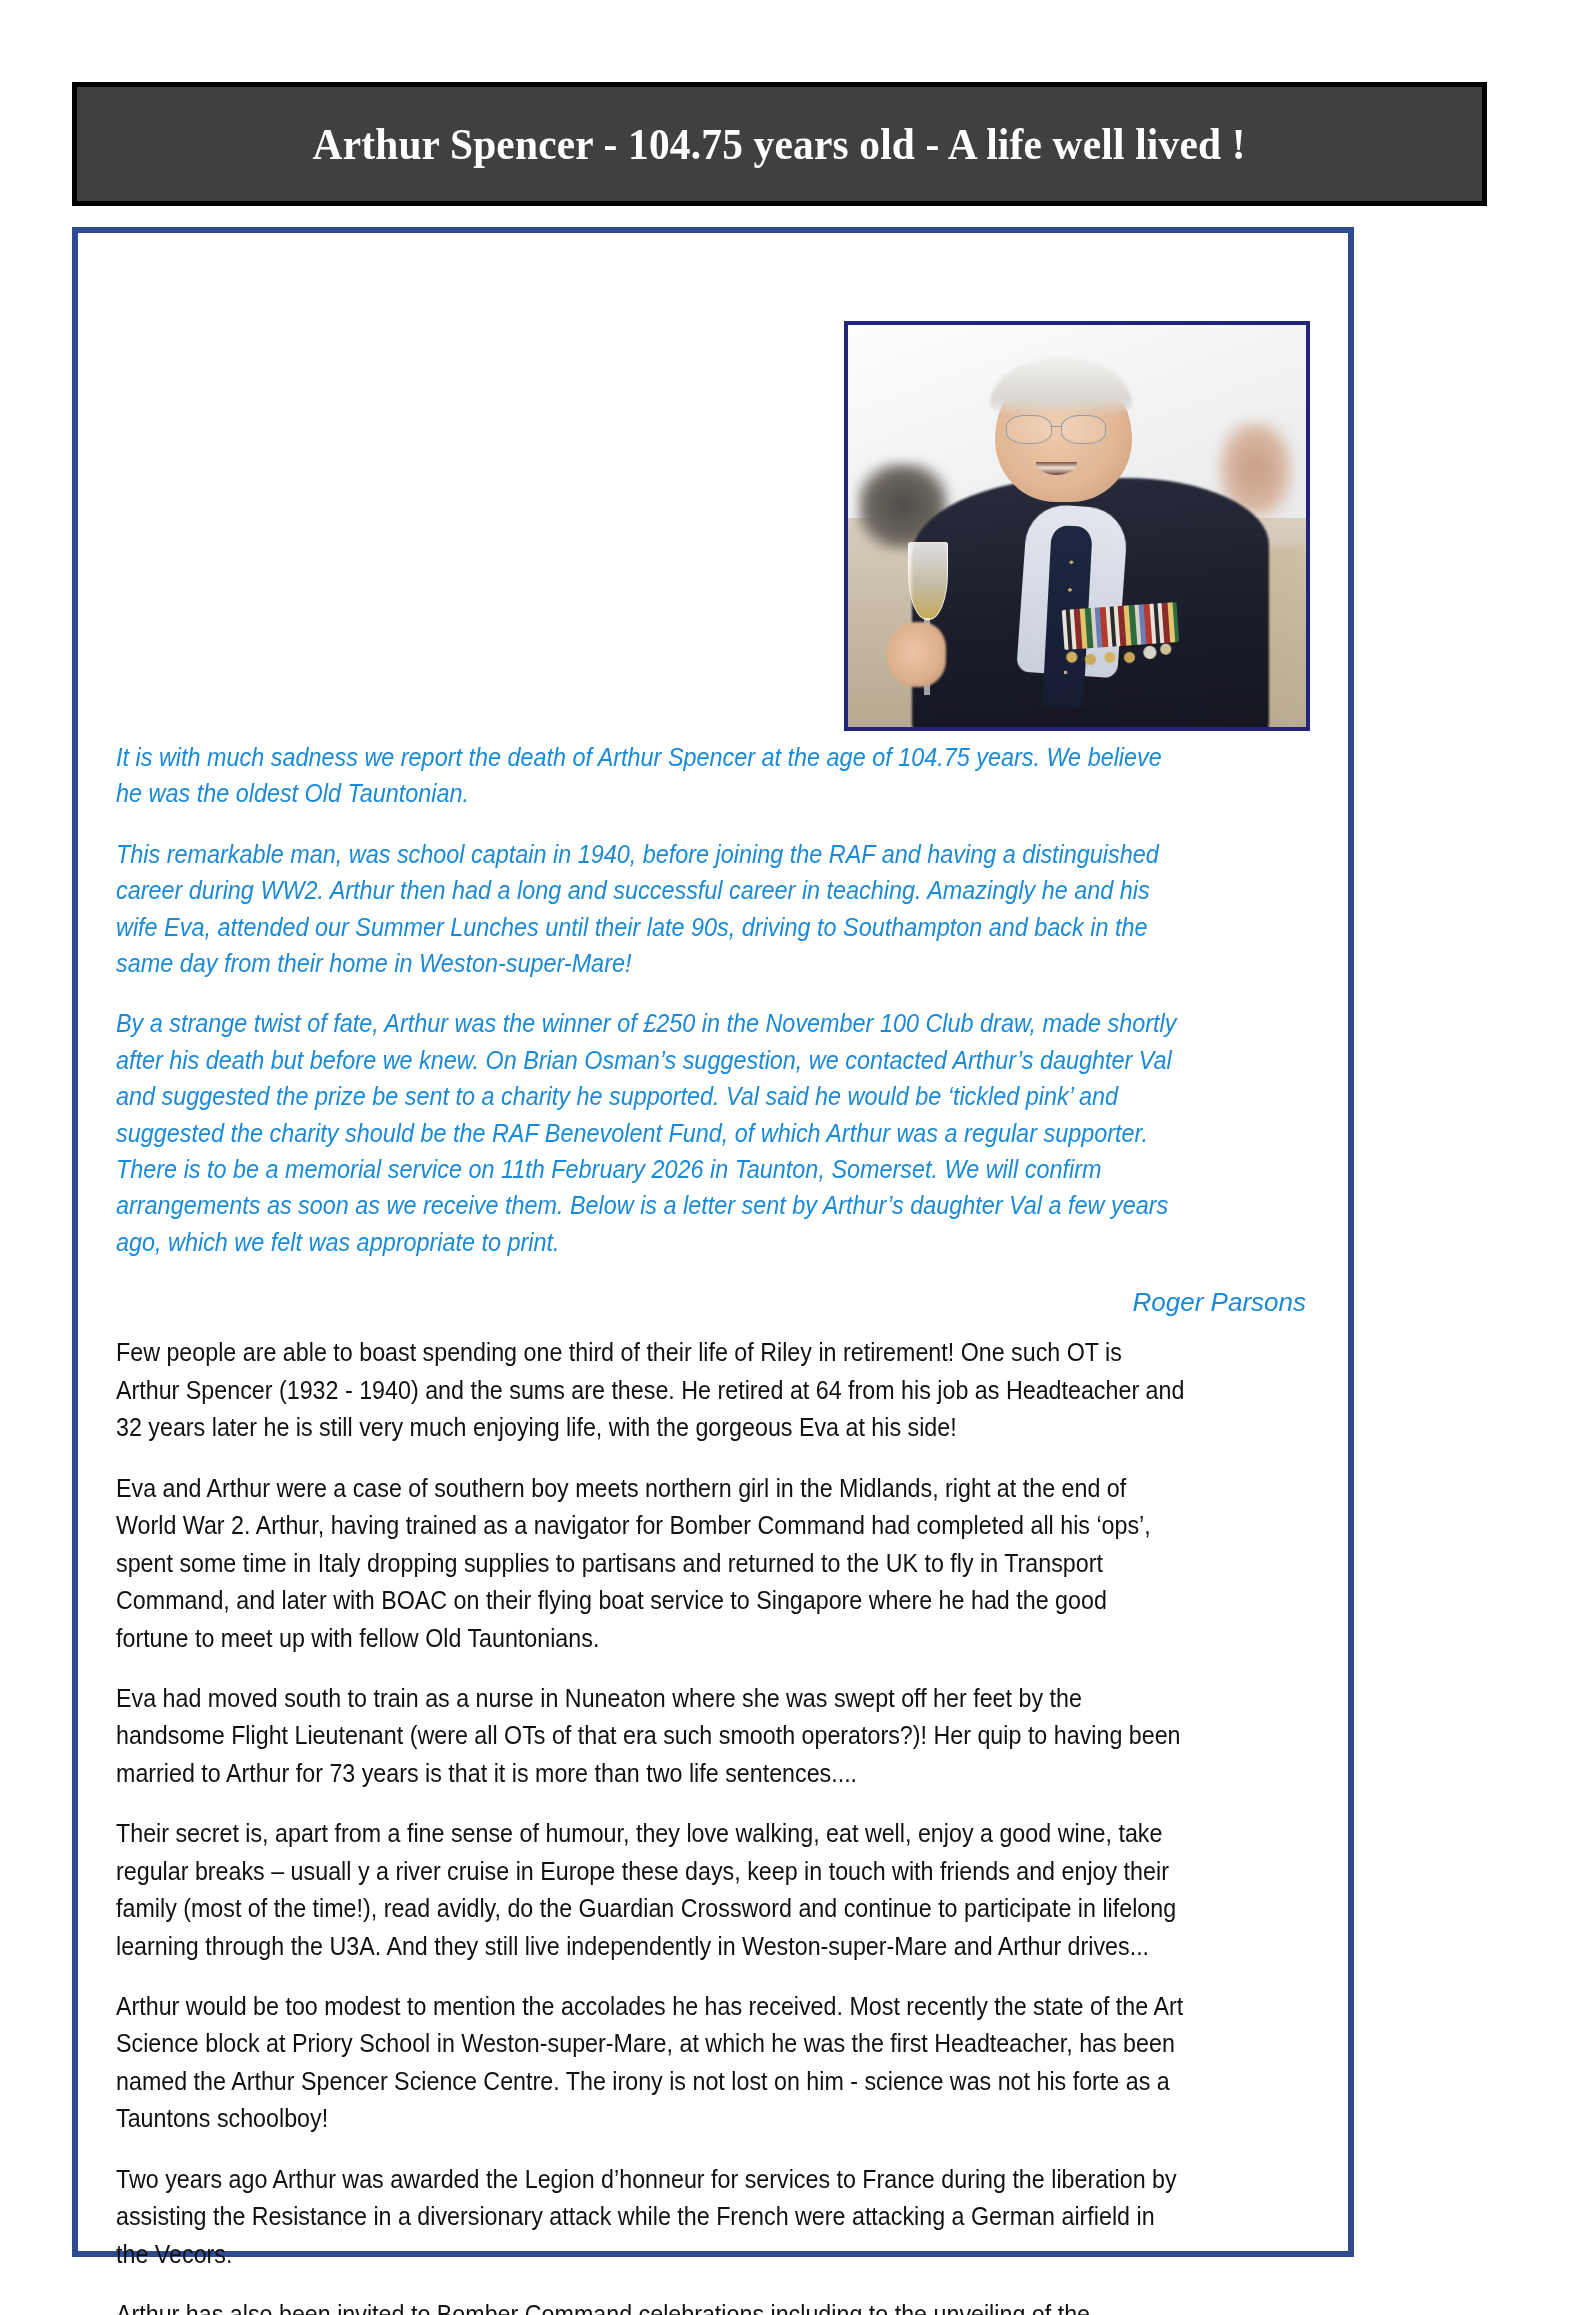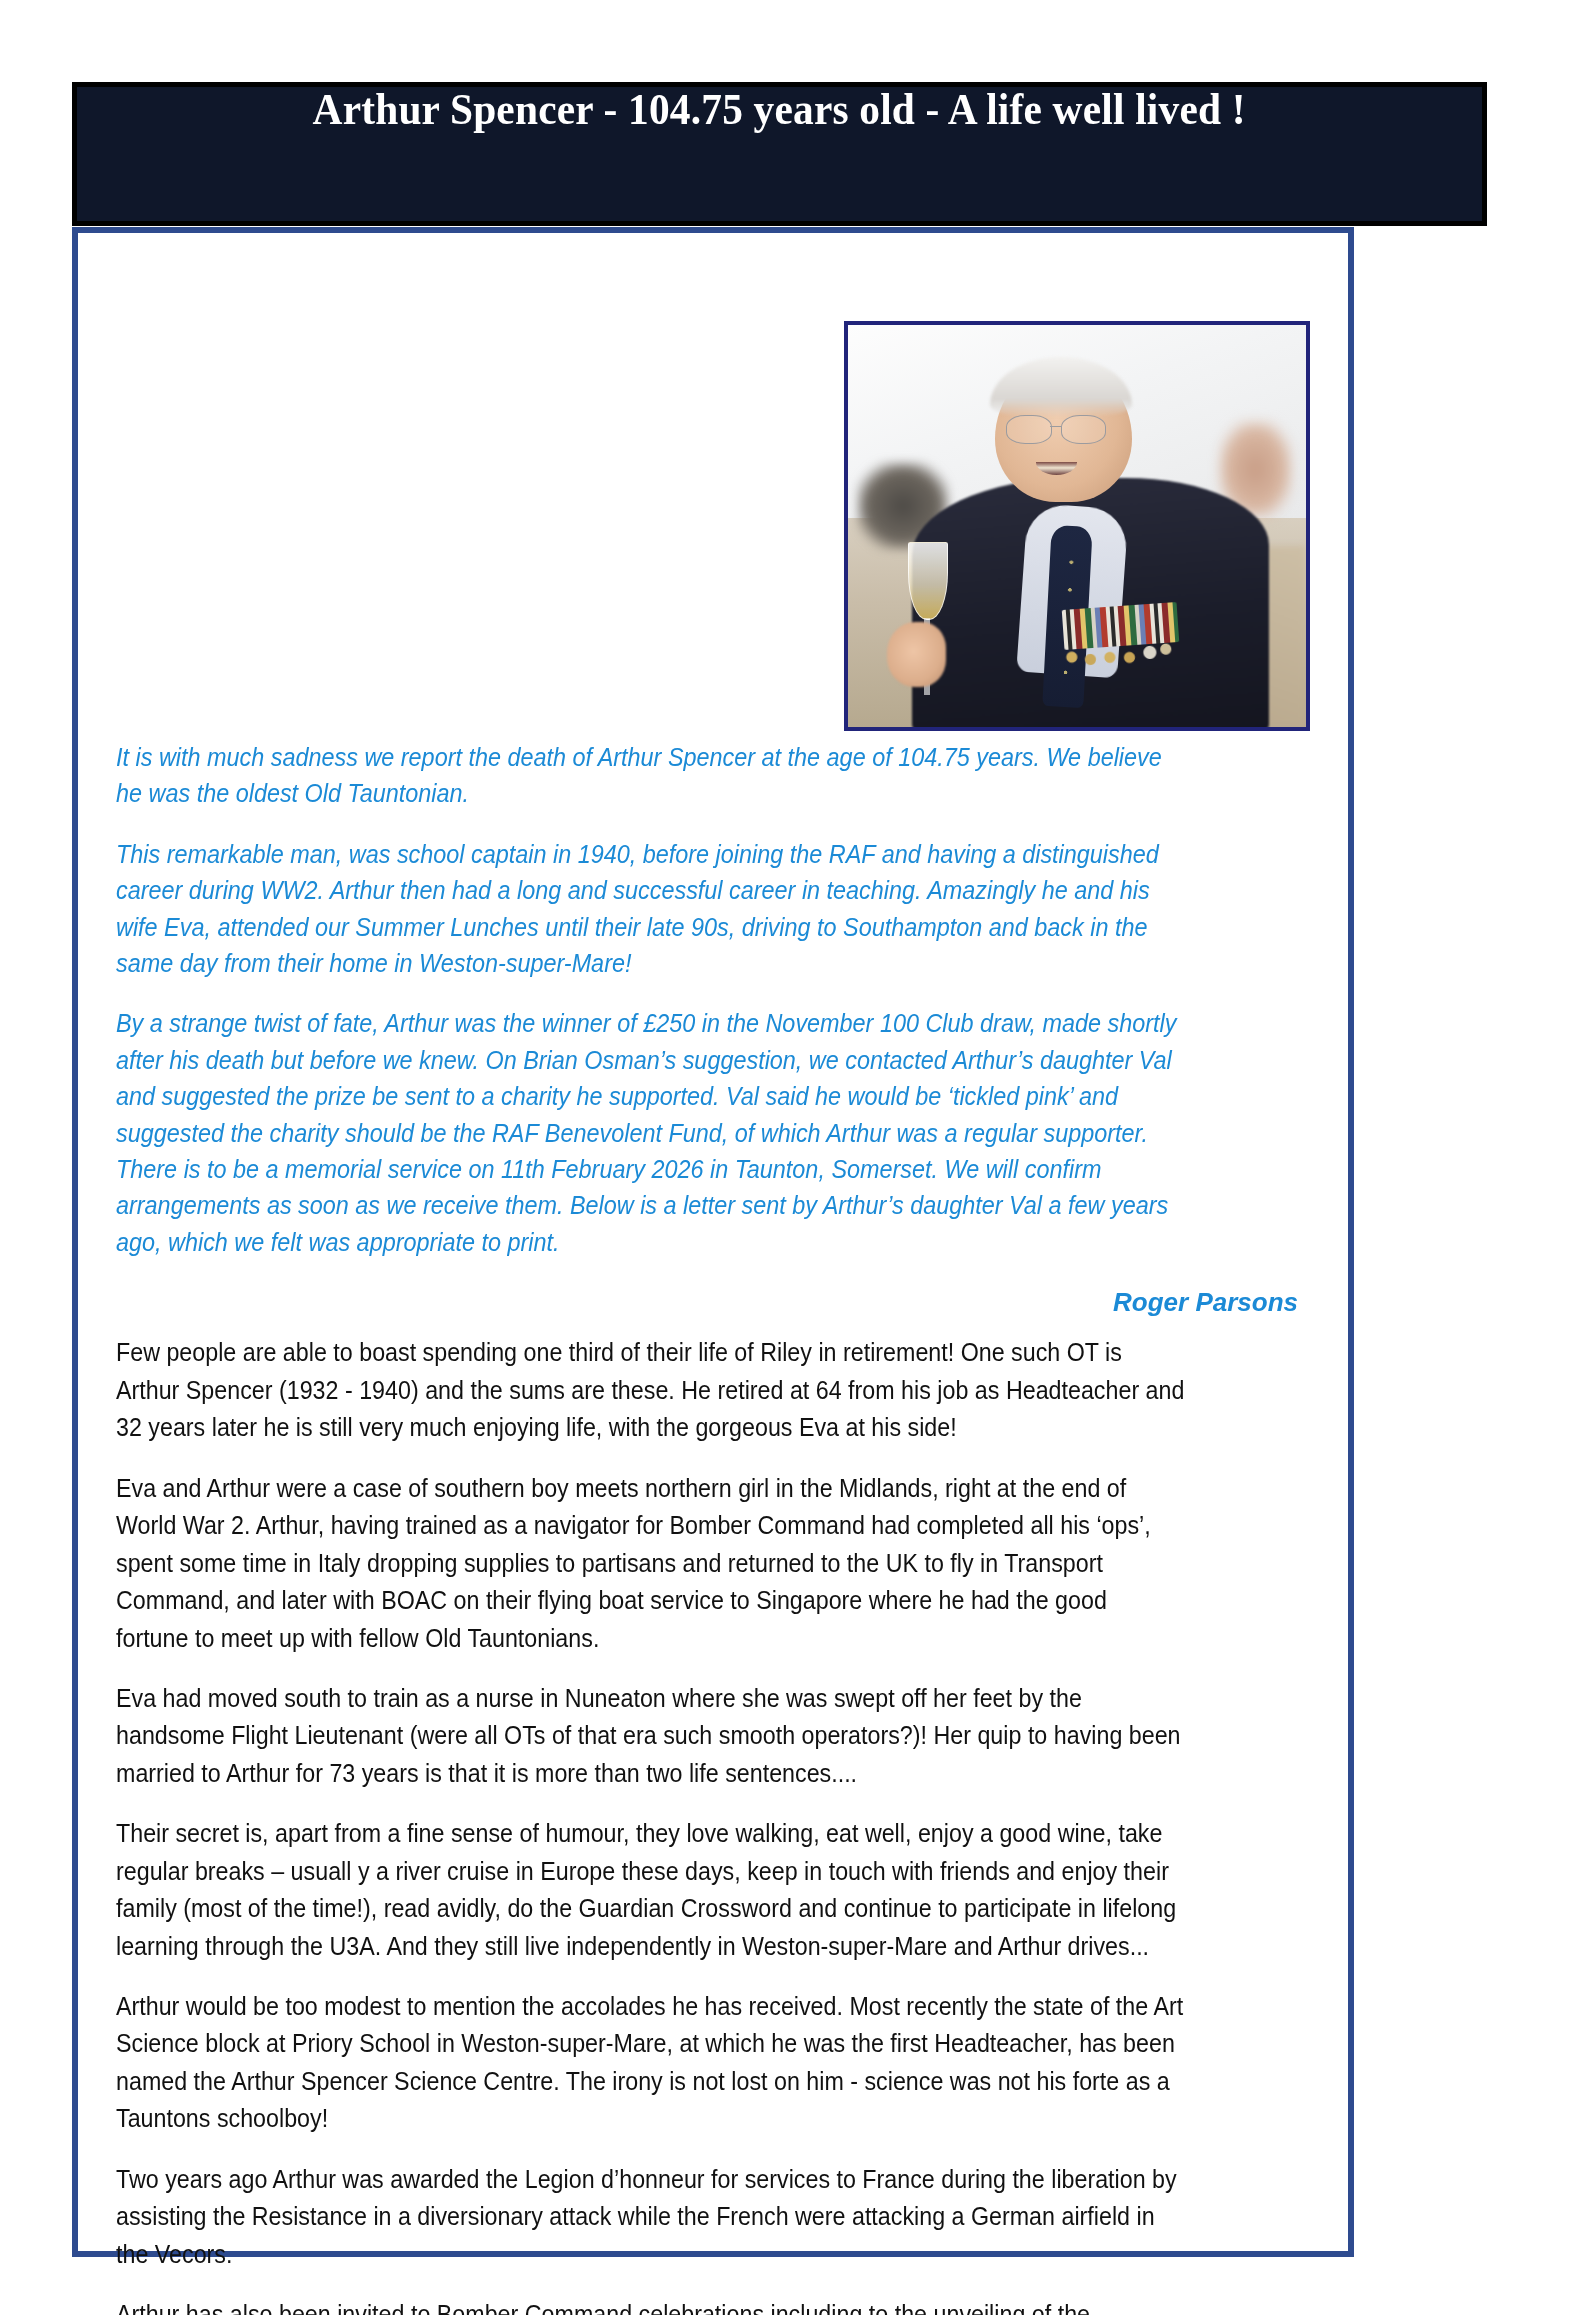--- a/index.html
+++ b/index.html
@@ -21,26 +21,26 @@
     inset: 0;
     background: #ffffff;
   }
 
   
   .banner {
     position: absolute;
     left: 72px;
     top: 82px;
     width: 1415px;
-    height: 144px;
-    background: #0f172a;
+    height: 124px;
+    background: #404040;
     border: 5px solid #000000;
     box-sizing: border-box;
     display: flex;
-    align-items: flex-start;
+    align-items: center;
     justify-content: center;
   }
   .banner-title {
     color: #ffffff;
     font-family: "Liberation Serif", "DejaVu Serif", serif;
     font-weight: bold;
     font-size: 45px;
     letter-spacing: 0.2px;
     transform: scaleX(0.92);
     transform-origin: center;
@@ -211,22 +211,21 @@
   }
   .intro .squeeze {
     display: inline-block;
     transform: scaleX(0.90);
     transform-origin: left center;
   }
   .byline-row {
     display: flex;
     justify-content: space-between;
     align-items: flex-end;
-    margin: 0 12px 6px 0;
-    font-weight: bold;
+    margin: 0 4px 6px 0;
   }
   .byline-name {
     color: #1b8ad6;
     font-style: italic;
     font-size: 26px;
   }
 
   
   .body-text {
     clear: both;

